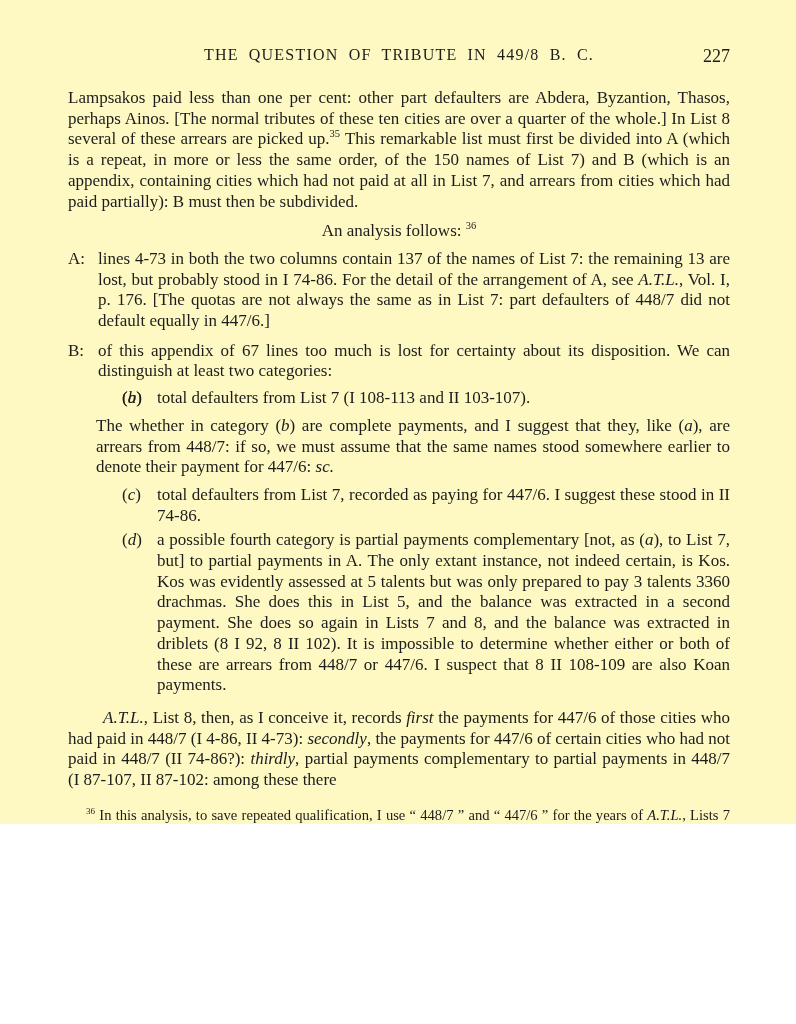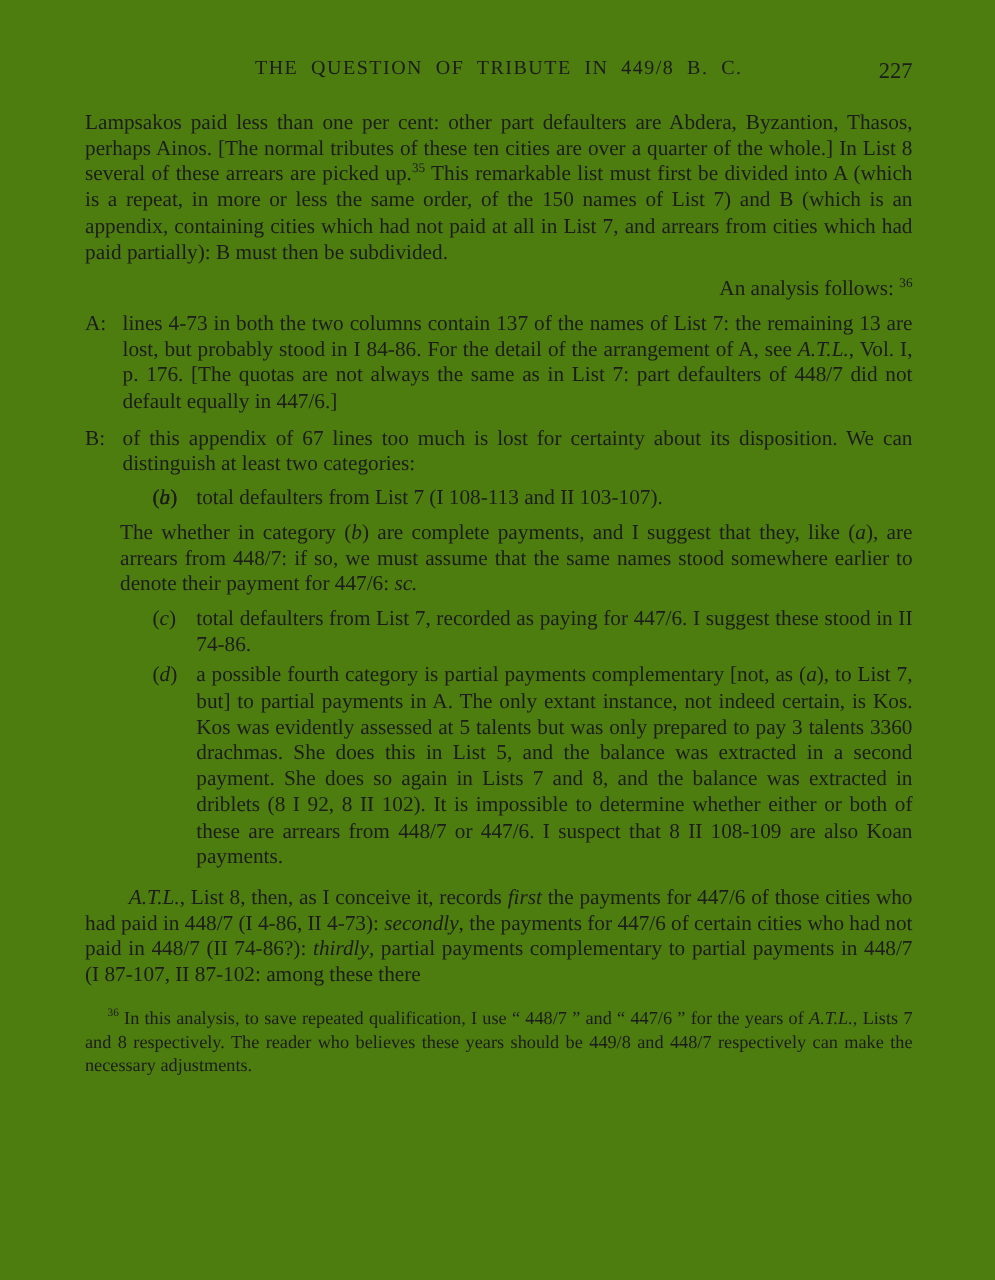--- a/index.html
+++ b/index.html
@@ -1,33 +1,33 @@
 <!DOCTYPE html>
 <html><head>
 <meta charset="utf-8">
 <style>
   html,body{margin:0;padding:0;background:#ffffff;}
   .page{
-    width:796px;height:1024px;box-sizing:border-box;position:relative;
-    background:#4d7c0f;color:#1c1c1c;
+    width:796px;height:824px;box-sizing:border-box;position:relative;
+    background:#fef9c3;color:#1c1c1c;
     font-family:"Liberation Serif","DejaVu Serif",serif;
     padding:46px 66px 0 68px;overflow:hidden;
   }
   .running-header{
     position:relative;text-align:center;
     font-size:16px;letter-spacing:1.2px;word-spacing:5px;
     margin-bottom:24px;white-space:nowrap;
   }
   .page-number{
     position:absolute;right:0;top:0;letter-spacing:0;word-spacing:0;font-size:18px;
   }
   .body-text{font-size:17px;line-height:20.7px;text-align:justify;}
   .para{margin:0 0 9px 0;}
   .para-indent{text-indent:35px;}
-  .analysis-lead{margin:0 0 7px 0;text-align:right;}
+  .analysis-lead{margin:0 0 7px 0;text-align:center;}
   .hang-item{position:relative;padding-left:30px;margin:0 0 9px 0;}
   .hang-item .hang-label{position:absolute;left:0;top:0;}
   .sub-item{position:relative;padding-left:89px;margin:0 0 4px 0;}
   .sub-item .sub-label{position:absolute;left:54px;top:0;}
   .mid-para{padding-left:28px;margin:7px 0 7px 0;}
   .final-para{margin-top:12px;}
   sup{font-size:0.62em;line-height:0;vertical-align:super;letter-spacing:0;}
   i{font-style:italic;}
   .footnotes{margin-top:15px;font-size:14.6px;line-height:19px;text-align:justify;}
   .footnote{text-indent:18px;margin:0;}
@@ -43,21 +43,21 @@
   </div>
 
   <div class="body-text">
 
     <p class="para"><span>Lampsakos paid less than one per cent: other part defaulters are Abdera, Byzantion, Thasos, perhaps Ainos.  [The normal tributes of these ten cities are over a quarter of the whole.]  In List 8 several of these arrears are picked up.</span><sup>35</sup><span>  This remarkable list must first be divided into A (which is a repeat, in more or less the same order, of the 150 names of List 7) and B (which is an appendix, containing cities which had not paid at all in List 7, and arrears from cities which had paid partially): B must then be subdivided.</span></p>
 
     <p class="para analysis-lead"><span>An analysis follows: </span><sup>36</sup></p>
 
     <div class="hang-item">
       <span class="hang-label">A:</span>
-      <span><span>lines 4-73 in both the two columns contain 137 of the names of List 7: the remaining 13 are lost, but probably stood in I 84-86.  For the detail of the arrangement of A, see </span><i>A.T.L.</i><span>, Vol. I, p. 176.  [The quotas are not always the same as in List 7: part defaulters of 448/7 did not default equally in 447/6.]</span></span>
+      <span><span>lines 4-73 in both the two columns contain 137 of the names of List 7: the remaining 13 are lost, but probably stood in I 74-86.  For the detail of the arrangement of A, see </span><i>A.T.L.</i><span>, Vol. I, p. 176.  [The quotas are not always the same as in List 7: part defaulters of 448/7 did not default equally in 447/6.]</span></span>
     </div>
 
     <div class="hang-item" style="margin-bottom:6px;">
       <span class="hang-label">B:</span>
       <span><span>of this appendix of 67 lines too much is lost for certainty about its disposition. We can distinguish at least two categories:</span></span>
     </div>
 
     <div class="sub-item">
       
       <span class="sub-label"><span>(</span><i>a</i><span>)</span></span>

